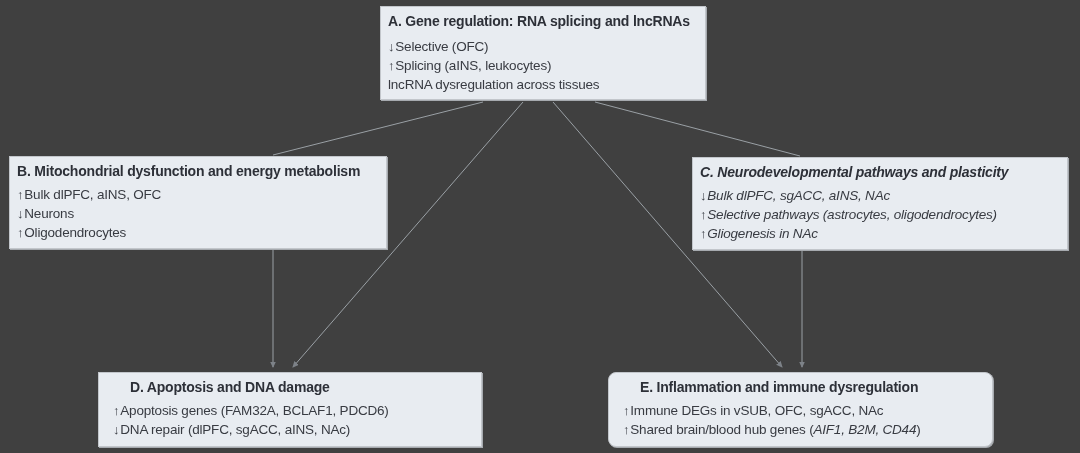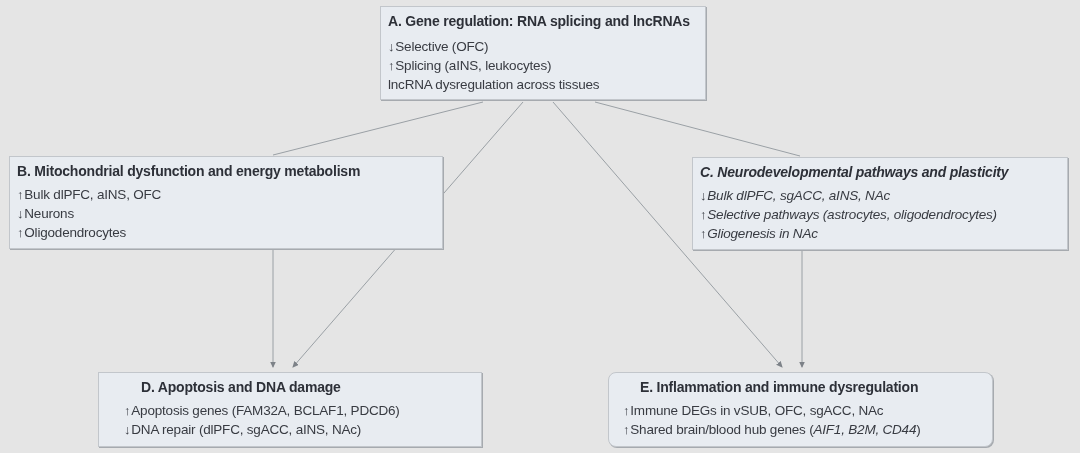--- a/index.html
+++ b/index.html
@@ -5,21 +5,21 @@
   html, body {
     margin: 0;
     padding: 0;
     background: #ffffff;
     font-family: "Liberation Sans", "DejaVu Sans", sans-serif;
   }
   .canvas {
     position: relative;
     width: 1080px;
     height: 453px;
-    background: #e5e5e5;
+    background: #404040;
     overflow: hidden;
   }
   .edges-layer {
     position: absolute;
     left: 0; top: 0;
     width: 1080px;
     height: 453px;
     pointer-events: none;
   }
   .box {
@@ -49,23 +49,23 @@
     display: inline-block;
     margin-right: 1px;
     font-size: 13px;
     color: #383b42;
   }
   .box em {
     font-style: italic;
   }
   
   .box-a { left: 380px; top: 6px;   width: 326px; height: 94px; }
-  .box-b { left: 9px;   top: 156px; width: 434px; height: 93px; }
+  .box-b { left: 9px;   top: 156px; width: 378px; height: 93px; }
   .box-c { left: 692px; top: 157px; width: 376px; height: 93px; font-style: italic; }
-  .box-d { left: 98px;  top: 372px; width: 384px; height: 75px; padding-left: 25px; }
+  .box-d { left: 98px;  top: 372px; width: 384px; height: 75px; padding-left: 14px; }
   .box-e { left: 608px; top: 372px; width: 385px; height: 75px; padding-left: 14px; border-radius: 8px; }
   .box-a .title { margin-bottom: 7px; }
   .box-d .title, .box-e .title { margin-left: 17px; }
 </style>
 </head>
 <body>
 
 <div class="canvas">
 
   <svg class="edges-layer" width="1080" height="453" viewBox="0 0 1080 453" xmlns="http://www.w3.org/2000/svg">

